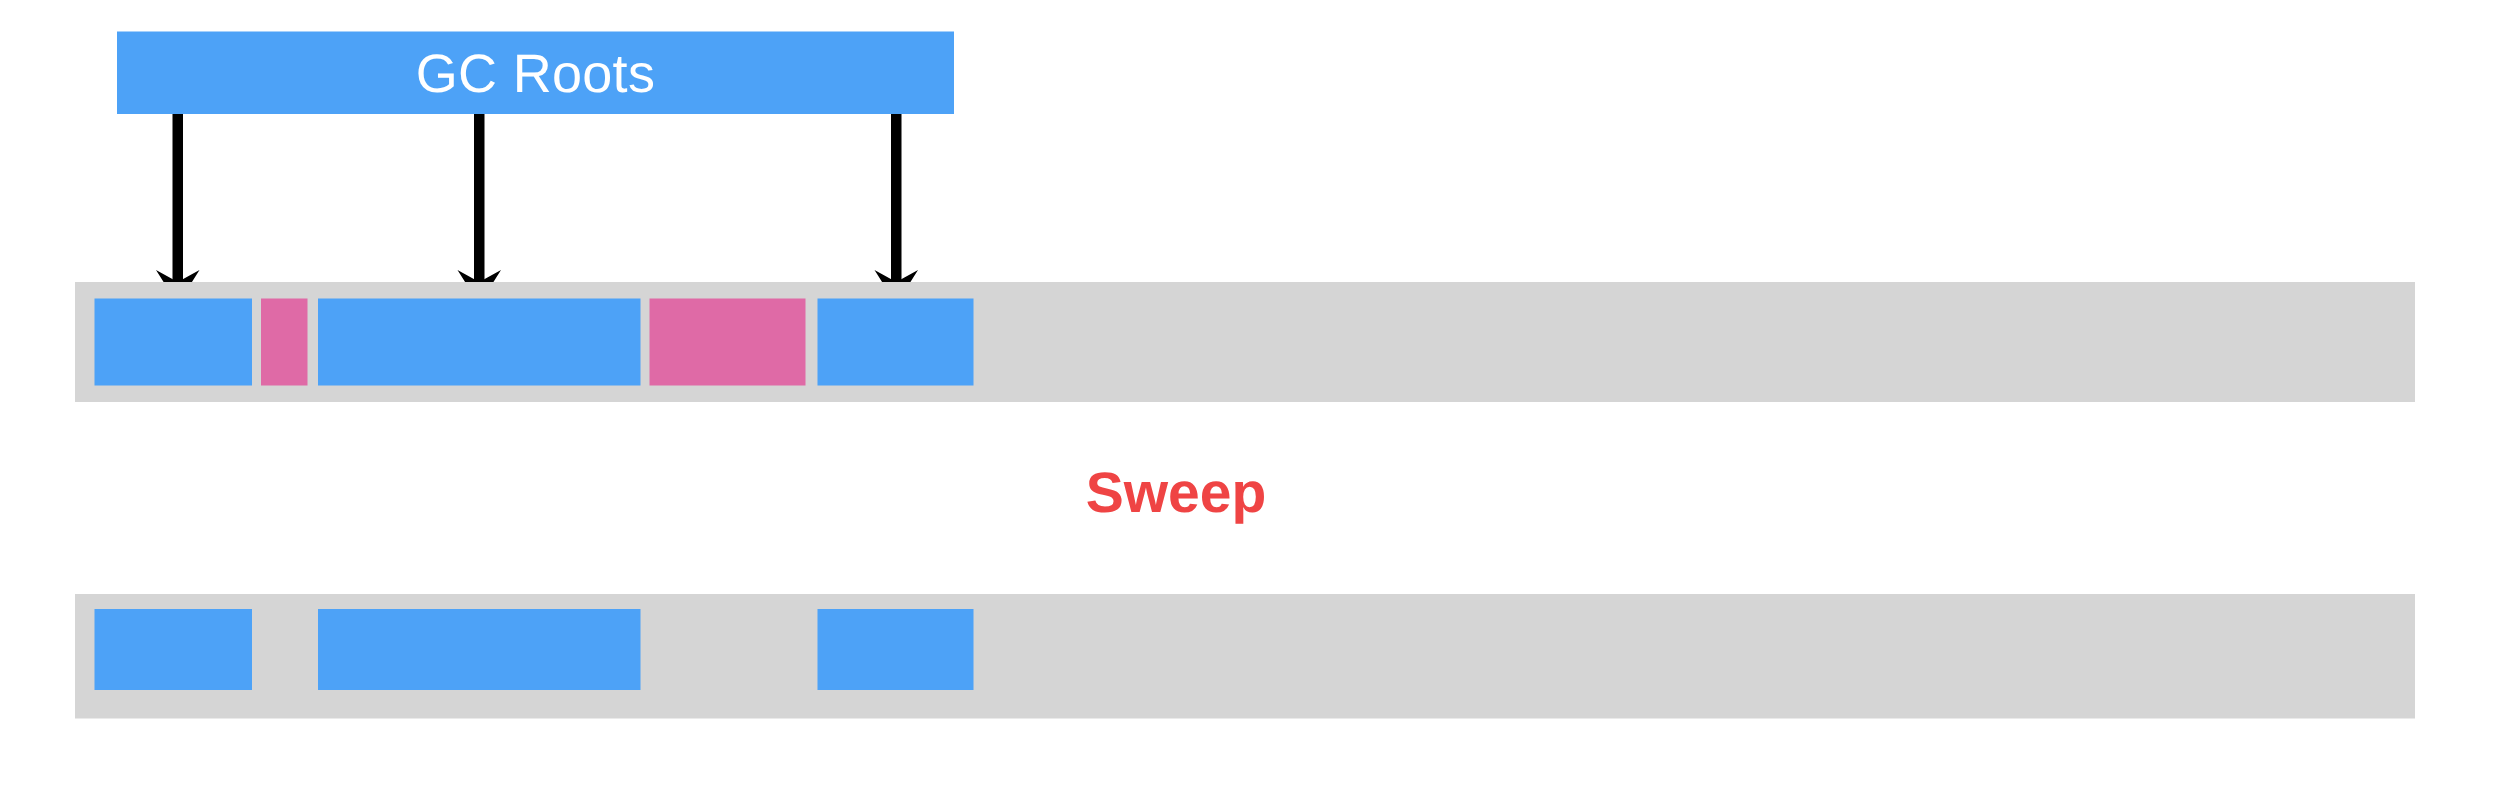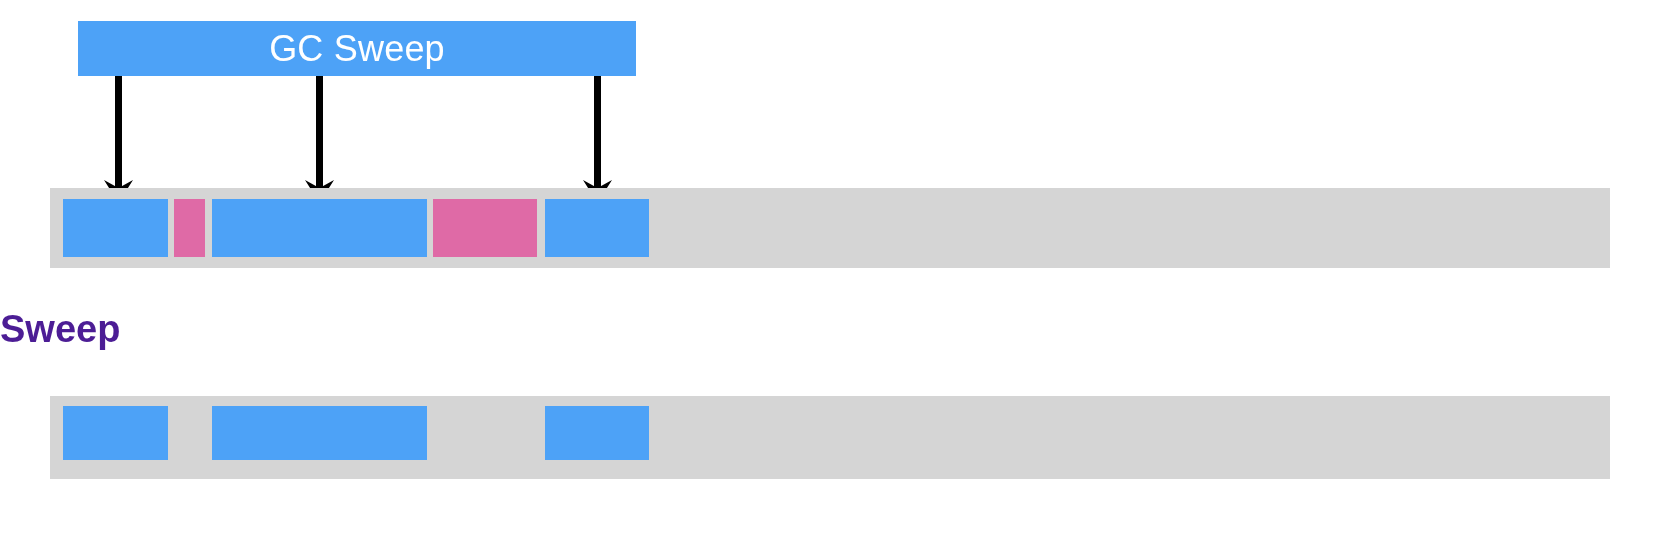--- a/index.html
+++ b/index.html
@@ -73,34 +73,35 @@
   .block.garbage {
     background: var(--garbage, #df6aa6);
   }
 
   
   .phase-caption {
     position: absolute;
     left: 0;
     top: 310px;
     width: 1568px;
-    color: #4c1d95;
+    text-align: center;
+    color: #ef4444;
     font-size: 38px;
     font-weight: bold;
     line-height: 1;
     white-space: nowrap;
   }
 </style>
 </head>
 <body>
 
 <div id="canvas" style="--accent: #4da2f7; --garbage: #df6aa6; --heap: #d5d5d5; background: rgb(255, 255, 255);">
 
   <div class="roots-box">
-    <span class="roots-label">GC Sweep</span>
+    <span class="roots-label">GC Roots</span>
   </div>
 
   <div class="arrow" style="left:100px;">
     <svg width="40" height="128" viewBox="0 0 40 128" aria-hidden="true">
       <line x1="18.5" y1="0" x2="18.5" y2="112" stroke="#000000" stroke-width="7"></line>
       <path d="M18.5 127 L4 104 L18.5 112 L33 104 Z" fill="#000000"></path>
     </svg>
   </div>
   <div class="arrow" style="left:301px;">
     <svg width="40" height="128" viewBox="0 0 40 128" aria-hidden="true">

